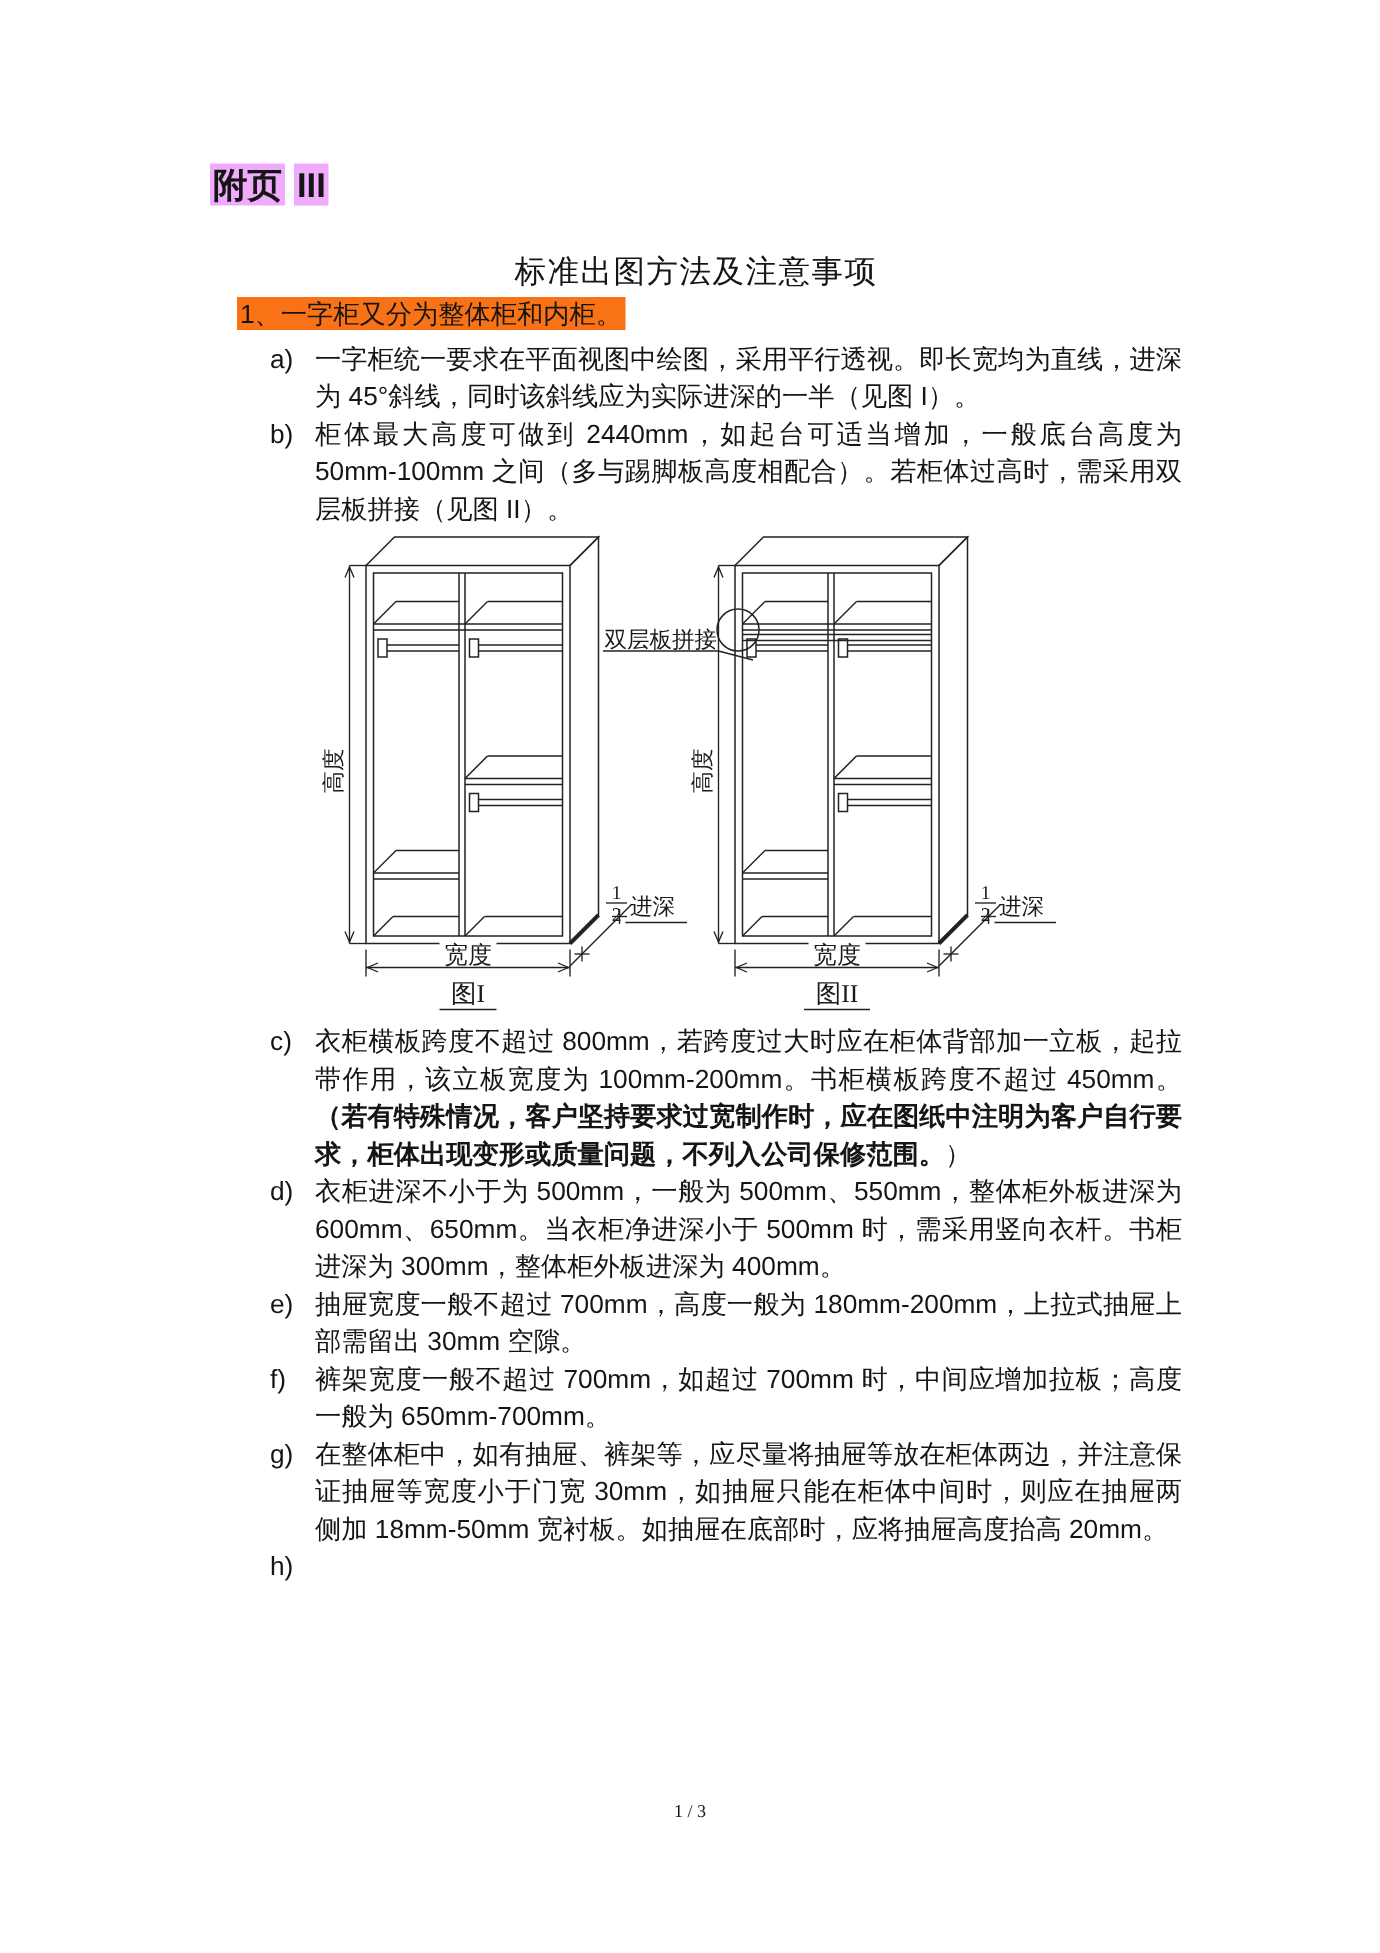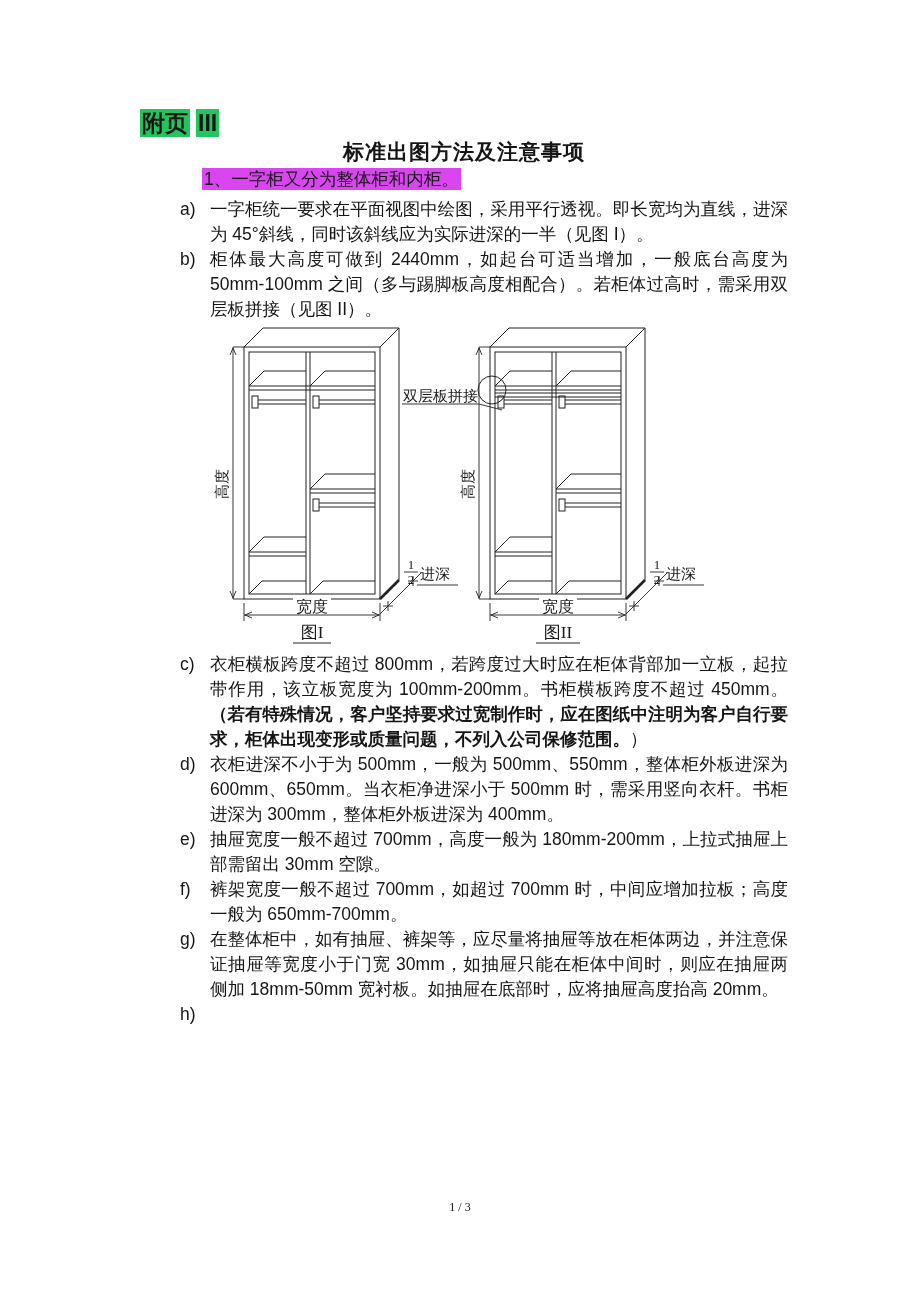--- a/index.html
+++ b/index.html
@@ -7,26 +7,26 @@
     position:relative;
     width:920px;height:1302px;
     background:#ffffff;
     font-family:"Liberation Sans","DejaVu Sans",sans-serif;
     color:#151515;
     margin:0 auto;
     overflow:hidden;
   }
   .content{position:absolute;left:140px;top:108px;width:648px;}
   .appendix{font-size:23px;font-weight:bold;line-height:30px;}
-  .appendix .hl{background:#22c55e;padding:1px 2px;}
+  .appendix .hl{background:#f0abfc;padding:1px 2px;}
   .appendix .num{margin-left:6px;}
-  .doc-title{text-align:center;font-size:21px;font-weight:bold;line-height:28px;letter-spacing:1px;}
+  .doc-title{text-align:center;font-size:21px;font-weight:normal;margin-top:30px;line-height:28px;letter-spacing:1px;}
   .sec-heading{font-size:17.5px;font-weight:bold;margin-top:44px;line-height:26px;}
   .sec-subheading{font-size:17.5px;margin-top:0;line-height:26px;margin-left:18px;}
-  .sec-subheading .hl{background:#d946ef;padding:1px 2px;margin-left:44px;}
+  .sec-subheading .hl{background:#f97316;padding:1px 2px;}
   .list{margin-top:5px;}
   .item{
     position:relative;
     padding-left:70px;
     font-size:17.5px;line-height:25px;
     text-align:justify;
   }
   .item .marker{position:absolute;left:40px;top:0;}
   .item .bold{font-weight:bold;}
   .figure-wrap{width:648px;height:330px;margin:0;}

